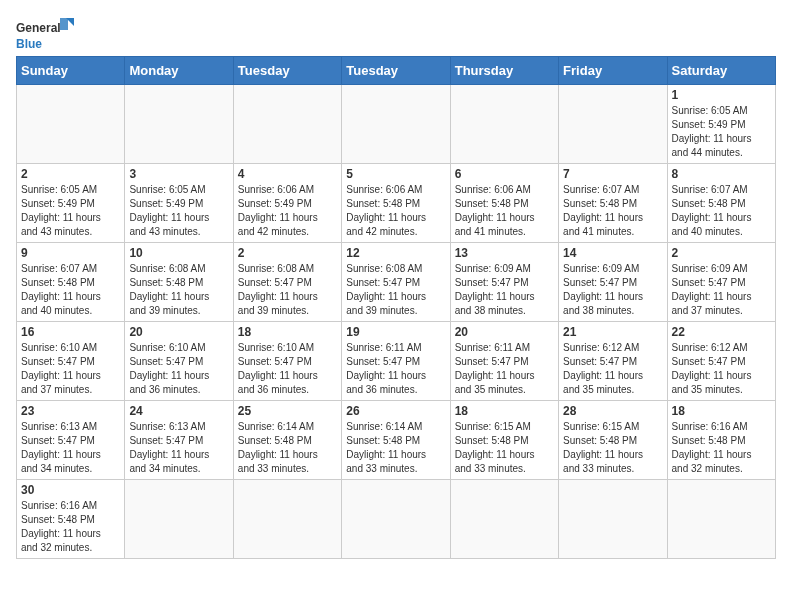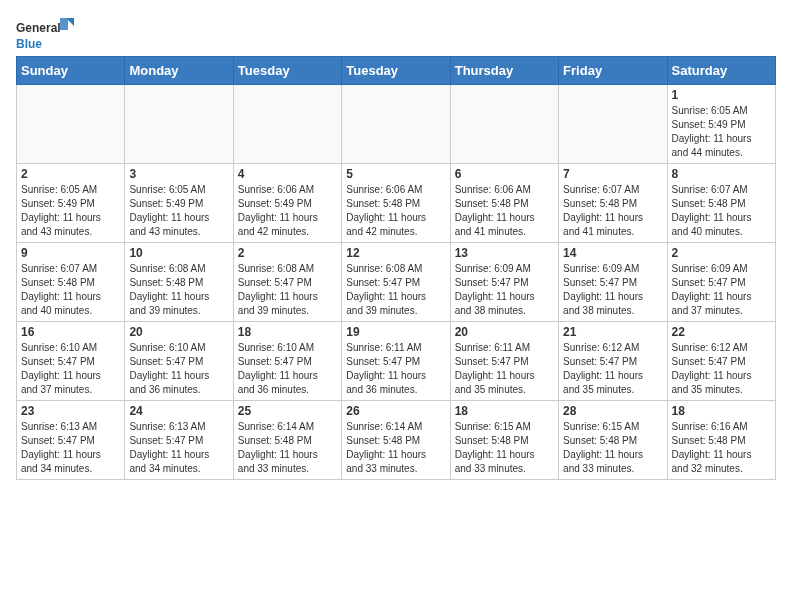--- a/index.html
+++ b/index.html
@@ -318,14 +318,29 @@
 and 33 minutes.</div>
         </td>
         <td>
           <span class="day-num">18</span>
           <div class="day-info" style="white-space: pre-line;">Sunrise: 6:16 AM
 Sunset: 5:48 PM
 Daylight: 11 hours
 and 32 minutes.</div>
         </td>
       </tr>
+      <tr class="last-row">
+        <td>
+          <span class="day-num">30</span>
+          <div class="day-info" style="white-space: pre-line;">Sunrise: 6:16 AM
+Sunset: 5:48 PM
+Daylight: 11 hours
+and 32 minutes.</div>
+        </td>
+        <td class="empty"></td>
+        <td class="empty"></td>
+        <td class="empty"></td>
+        <td class="empty"></td>
+        <td class="empty"></td>
+        <td class="empty"></td>
+      </tr>
     </tbody>
 </table>
 
 </body></html>

